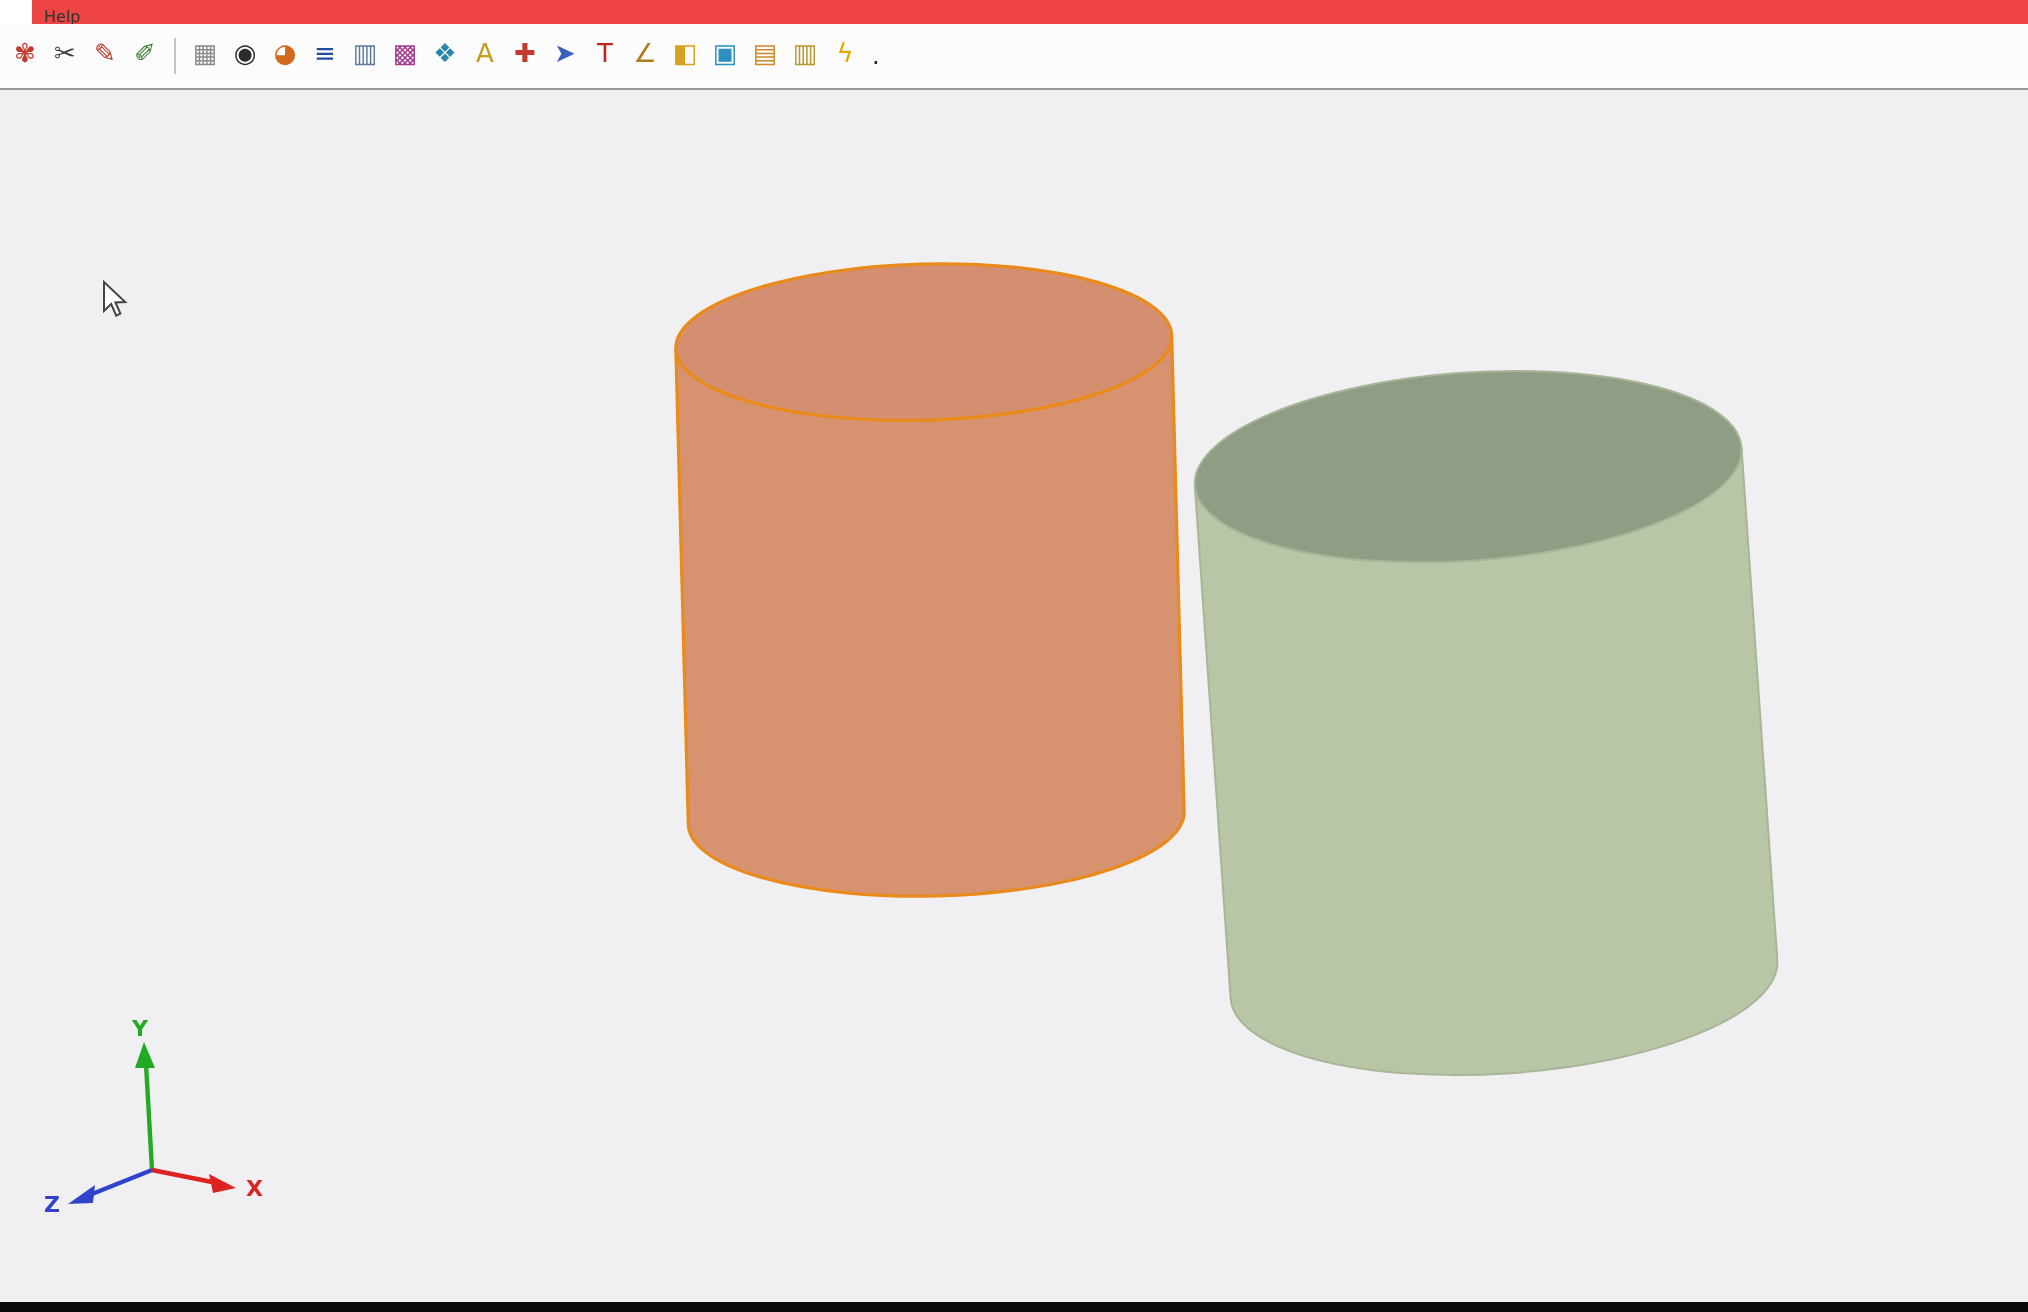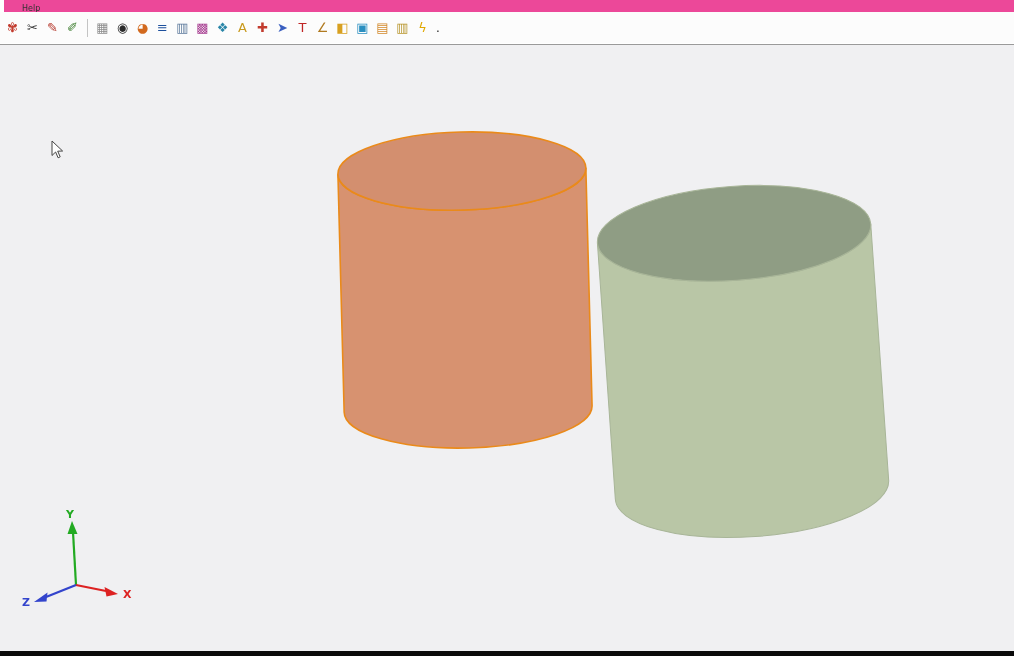--- a/index.html
+++ b/index.html
@@ -1,20 +1,20 @@
 <!DOCTYPE html>
 <html><head>
 <meta charset="utf-8">
 <style>
   *{margin:0;padding:0;box-sizing:border-box}
   html,body{background:#fff}
   body{font-family:"DejaVu Sans",sans-serif}
   .app{position:relative;width:1014px;height:656px;background:#fff;overflow:hidden}
 
-  .menubar{position:absolute;top:0;left:4px;right:0;height:12px;background:#ec4899;padding-left:18px;line-height:11px}
+  .menubar{position:absolute;top:0;left:16px;right:0;height:12px;background:#ef4444;padding-left:6px;line-height:11px}
   .menu-item{font-size:8px;color:#333;cursor:default;display:inline-block}
 
   .toolbar{position:absolute;top:12px;left:0;right:0;height:31px;background:#fcfcfc;display:flex;align-items:center;gap:1px;padding-left:3px}
   .tb{width:19px;height:20px;border:0;background:transparent;font-size:13px;line-height:20px;text-align:center;cursor:pointer;font-family:"DejaVu Sans",sans-serif;padding:0}
   .sep{width:1px;height:18px;background:#c4c4c4;margin:0 4px;display:inline-block}
   .overflow{font-size:12px;color:#222;margin-left:3px;cursor:pointer}
 
   .viewport{position:absolute;top:44px;left:0;right:0;bottom:5px;border-top:1px solid #9a9a9a}
   .scene{position:absolute;top:0;left:0;width:1014px;height:656px;pointer-events:none}
   .scene .obj{pointer-events:auto;cursor:pointer}

